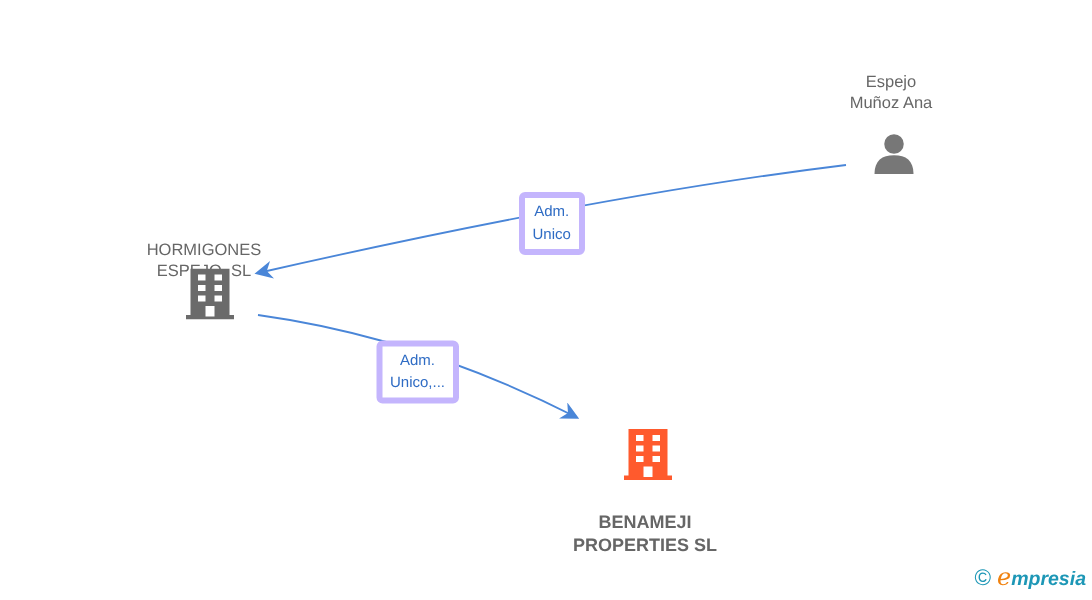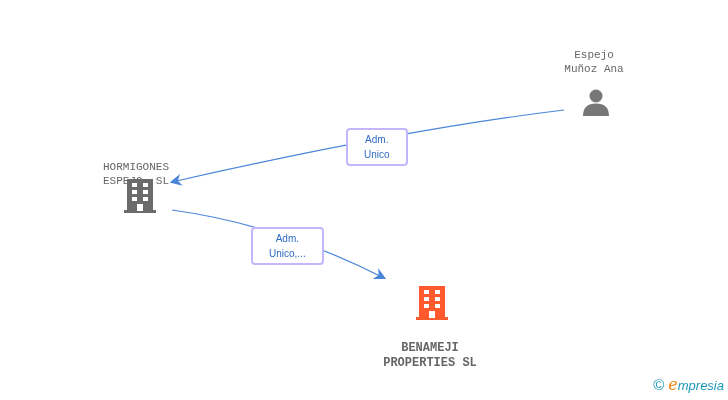--- a/index.html
+++ b/index.html
@@ -1,25 +1,25 @@
 <!DOCTYPE html>
 <html><head>
   <meta charset="utf-8">
   <style>
     html, body { margin: 0; padding: 0; background: #ffffff; }
     body { width: 728px; height: 400px; position: relative; overflow: hidden; font-family: "Liberation Sans", sans-serif; }
     svg.edges { position: absolute; left: 0; top: 0; }
-    .node-label { position: absolute; text-align: center; color: #666; font-size: 11px; line-height: 14px; white-space: pre; font-family: Liberation Mono, monospace; }
+    .node-label { position: absolute; text-align: center; color: #666; font-size: 11px; line-height: 14px; white-space: pre; }
     .node-label.main { color: #666; font-weight: bold; font-size: 12px; line-height: 15px; }
     .icon { position: absolute; }
-    .edge-label { position: absolute; border: 2px solid #c4b5fd; border-radius: 4px; background: #fff; color: #2f6cc4; font-size: 10px; line-height: 15px; text-align: center; padding: 2px 16px; white-space: pre; }
+    .edge-label { position: absolute; border: 4px solid #c4b5fd; border-radius: 4px; background: #fff; color: #2f6cc4; font-size: 10px; line-height: 15px; text-align: center; padding: 2px 5px; white-space: pre; }
     .brand { position: absolute; right: 4px; bottom: 6px; font-size: 13px; color: #1d97b6; }
     .brand .c { font-size: 15px; margin-right: 4px; }
     .brand .e { color: #f0820f; font-style: italic; font-family: "DejaVu Serif", serif; font-size: 16px; }
-    .brand .rest { font-style: italic; color: #1d97b6; }
+    .brand .rest { font-style: italic; color: #1d97b6; font-weight: bold; }
   </style>
 </head>
 <body>
 
 <svg class="edges" width="728" height="400">
   <defs>
     <marker id="arr" markerWidth="10" markerHeight="10" refX="8" refY="5" orient="auto">
       <path d="M0,0 L10,5 L0,10 L3,5 z" fill="#4a86d8"></path>
     </marker>
   </defs>

